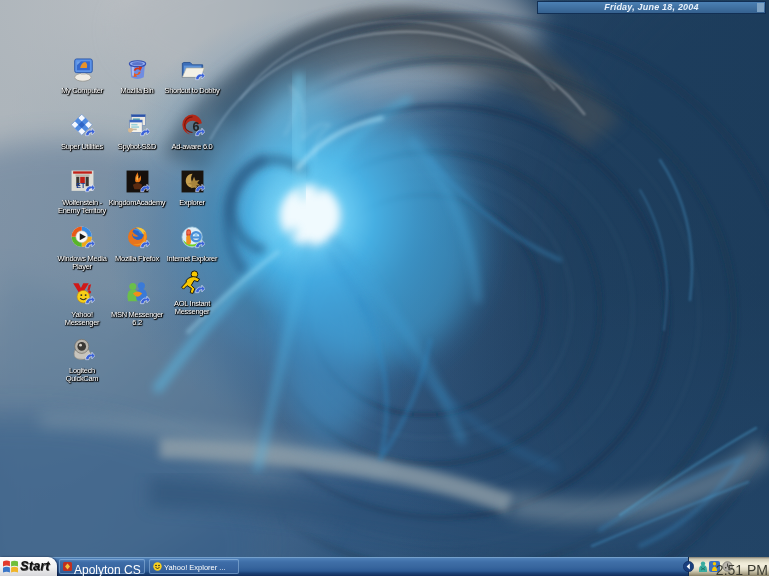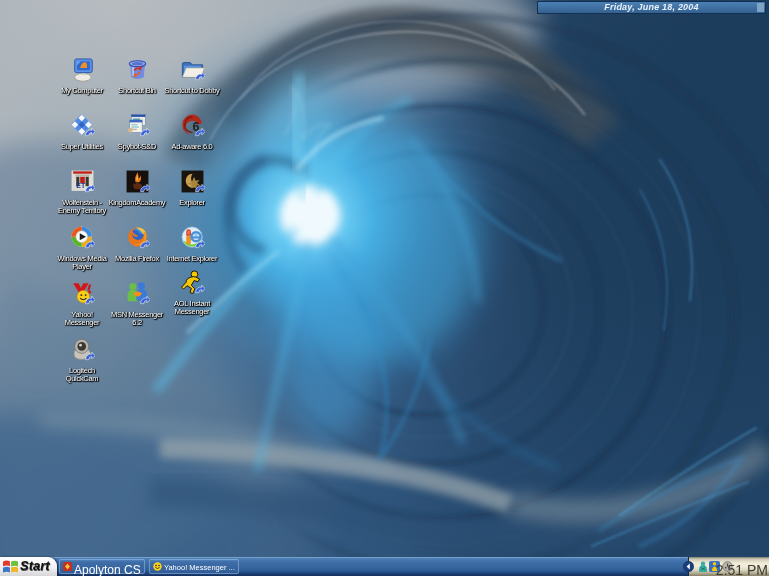--- a/index.html
+++ b/index.html
@@ -142,21 +142,21 @@
     </div>
 <div class="icon" style="left:101px;top:57px">
       <svg width="32" height="32" viewBox="0 0 32 32">
 <path d="M6.5,9 L25.5,9 L24,26 Q16,30 8,26 Z" fill="#6b8ae4" opacity="0.95"></path>
 <path d="M8.5,10 L12,10 L11.5,25 Q9.5,24.5 9,23 Z" fill="#b8c8f4" opacity="0.8"></path>
 <ellipse cx="16" cy="8.5" rx="10.5" ry="3.8" fill="#8fa9ee" stroke="#3450b0" stroke-width="1.4"></ellipse>
 <ellipse cx="16" cy="8.5" rx="7" ry="2.2" fill="#5a74cc"></ellipse>
 <path d="M11,17 q2,-5 7,-3 l-1,-2.5 l5,1.5 l-2.5,5 l-1.5,-2 q-3.5,-1.5 -5,2 Z" fill="#d03418"></path>
 <path d="M20,19 q-1,5 -6,4 l1.8,2 l-5,0.5 l1.2,-5.2 l1.6,1.6 q3.6,0.6 4,-3 Z" fill="#e85a1f"></path>
 </svg>
-      <div class="lbl">Shortcut Bin</div>
+      <div class="lbl">Mozilla Bin</div>
     </div>
 <div class="icon" style="left:156px;top:57px">
       <svg width="32" height="32" viewBox="0 0 32 32">
 <path d="M3,8 L3,26 L29,26 L29,10 L16,10 L13,7 L5,7 Z" fill="#3c6eb8" stroke="#1f4a8c" stroke-width="1"></path>
 <rect x="5" y="11" width="22" height="8" fill="#5e93d8"></rect>
 <path d="M3,26 L8,14 L31,14 L27,26 Z" fill="#f2f0e6" stroke="#b0ac98" stroke-width="0.8"></path>
 <path d="M20,29 A6.5,6.5 0 0 1 28,22 L28,19.5 L32,24 L28,28 L28,25 A4,4 0 0 0 24,29 Z" fill="#3a62d8" stroke="#ffffff" stroke-width="0.7"></path>
 </svg>
       <div class="lbl">Shortcut to Dobby</div>
     </div>
@@ -331,21 +331,21 @@
       </svg>
 <span style="position:absolute;left:15px;top:4px;font-size:12px;color:#fff">Apolyton CS Foru...</span>
 </div>
 <div style="position:absolute;left:149px;top:2px;width:90px;height:15px;border-radius:2px;background:linear-gradient(180deg,#5c8cc4 0,#3e6da8 20%,#35619c 80%,#2a5590 100%);box-shadow:inset 0 0 0 1px rgba(160,195,230,0.5)">
 <svg width="9" height="9" style="position:absolute;left:4px;top:3px" viewBox="0 0 9 9">
         <circle cx="4.5" cy="4.5" r="4.2" fill="#f8d020"></circle>
         <circle cx="3" cy="3.5" r="0.8" fill="#222"></circle>
         <circle cx="6" cy="3.5" r="0.8" fill="#222"></circle>
         <path d="M2.5,5.5 q2,2 4,0" stroke="#222" stroke-width="0.9" fill="none"></path>
       </svg>
-<span style="position:absolute;left:15px;top:4px;font-size:7.5px;color:#fff">Yahoo! Messenger ...</span>
+<span style="position:absolute;left:15px;top:4px;font-size:7.5px;color:#fff">Yahoo! Explorer ...</span>
 </div>
 <div style="position:absolute;left:688px;top:0;width:81px;height:19px;background:linear-gradient(180deg,#7e7c70 0,#cdc9b4 2px,#eeead6 6px,#f2eedc 9px,#dcd7c0 13px,#a79f84 17px,#867e64 19px);border-left:1px solid #10294e">
 <svg width="11" height="11" style="position:absolute;left:-6px;top:4px" viewBox="0 0 11 11">
         <circle cx="5.5" cy="5.5" r="5.2" fill="#1a3f7e" stroke="#0c2450" stroke-width="0.5"></circle>
         <path d="M6.8,2.5 L3.6,5.5 L6.8,8.5 Z" fill="#fff"></path>
       </svg>
 <svg width="10" height="11" style="position:absolute;left:9px;top:4px" viewBox="0 0 10 11">
         <circle cx="5" cy="2.6" r="2.2" fill="#3aaca0"></circle>
         <path d="M1,9 q0,-5 4,-5 q4,0 4,5 l0,2 l-8,0 Z" fill="#3aaca0"></path>
         <path d="M3,6.5 l4,2.5 m0,-2.5 l-4,2.5" stroke="#1a7468" stroke-width="0.9"></path>

